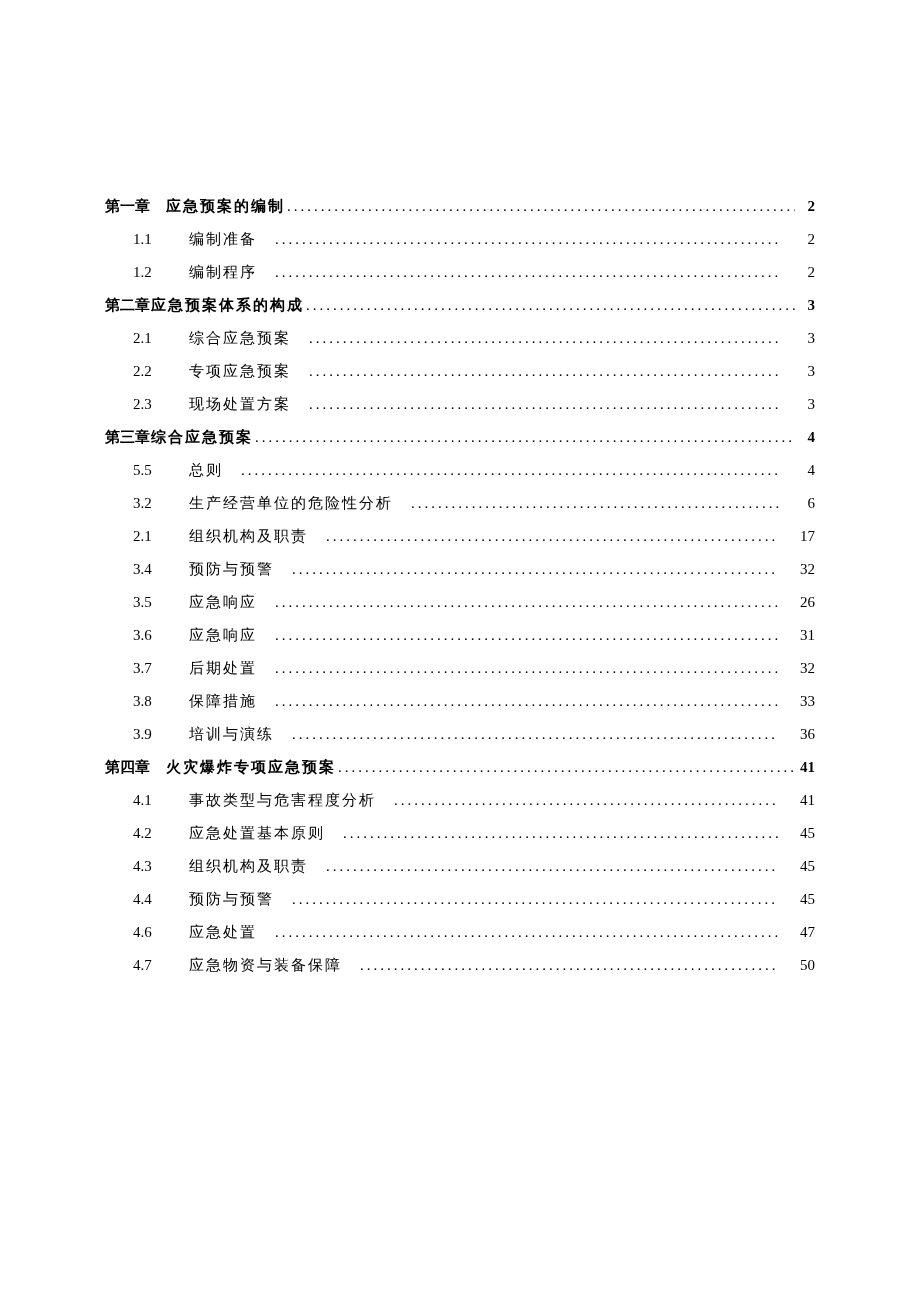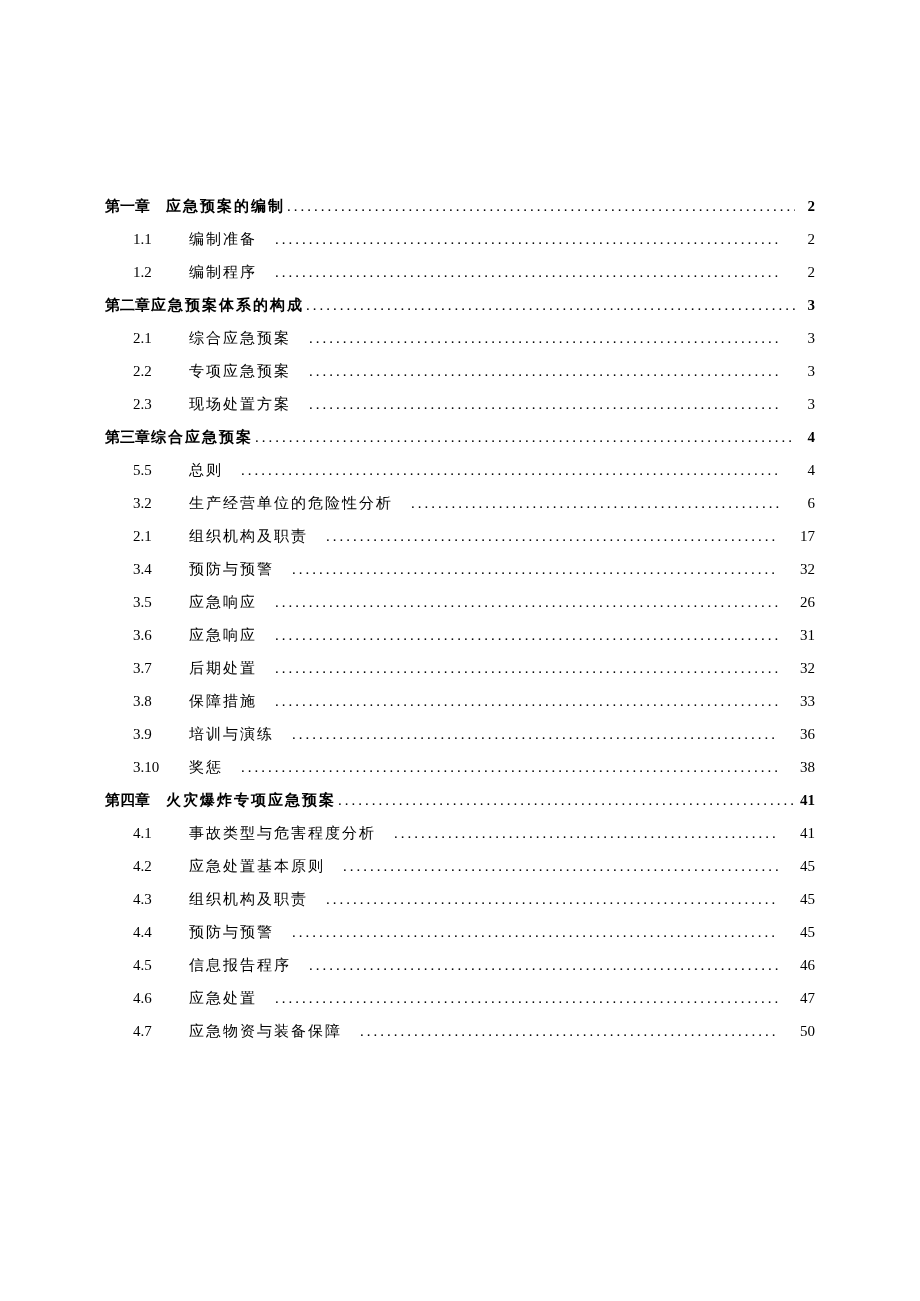--- a/index.html
+++ b/index.html
@@ -168,26 +168,20 @@
       <span class="title-text">保障措施</span>
       <span class="leader"></span>
       <span class="page-num">33</span>
     </div>
     <div class="toc-entry sub">
       <span class="num-label">3.9</span>
       <span class="title-text">培训与演练</span>
       <span class="leader"></span>
       <span class="page-num">36</span>
     </div>
-    <div class="toc-entry sub">
-      <span class="num-label">3.10</span>
-      <span class="title-text">奖惩</span>
-      <span class="leader"></span>
-      <span class="page-num">38</span>
-    </div>
     <div class="toc-entry chapter bold">
       <span class="num-label">第四章</span>
       <span> </span>
       <span class="title-text">火灾爆炸专项应急预案</span>
       <span class="leader"></span>
       <span class="page-num">41</span>
     </div>
     <div class="toc-entry sub">
       <span class="num-label">4.1</span>
       <span class="title-text">事故类型与危害程度分析</span>
@@ -206,26 +200,20 @@
       <span class="leader"></span>
       <span class="page-num">45</span>
     </div>
     <div class="toc-entry sub">
       <span class="num-label">4.4</span>
       <span class="title-text">预防与预警</span>
       <span class="leader"></span>
       <span class="page-num">45</span>
     </div>
     <div class="toc-entry sub">
-      <span class="num-label">4.5</span>
-      <span class="title-text">信息报告程序</span>
-      <span class="leader"></span>
-      <span class="page-num">46</span>
-    </div>
-    <div class="toc-entry sub">
       <span class="num-label">4.6</span>
       <span class="title-text">应急处置</span>
       <span class="leader"></span>
       <span class="page-num">47</span>
     </div>
     <div class="toc-entry sub">
       <span class="num-label">4.7</span>
       <span class="title-text">应急物资与装备保障</span>
       <span class="leader"></span>
       <span class="page-num">50</span>

